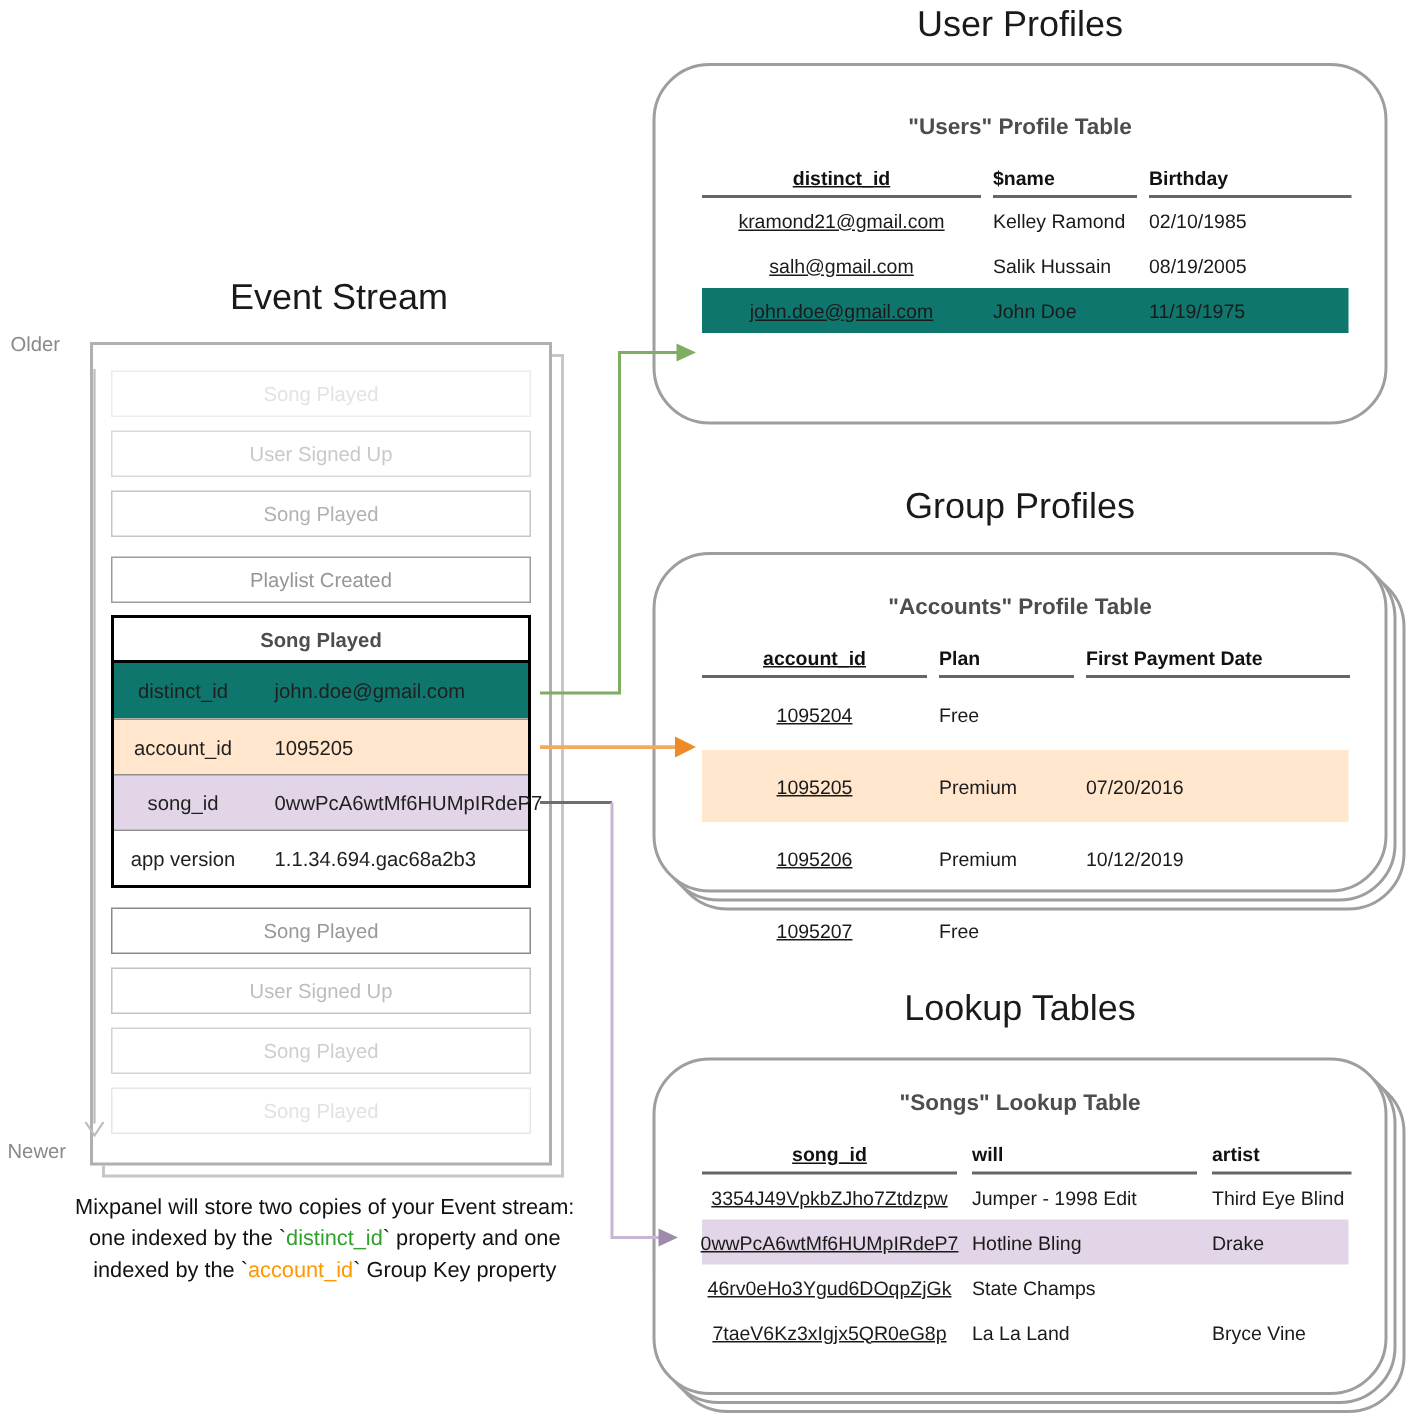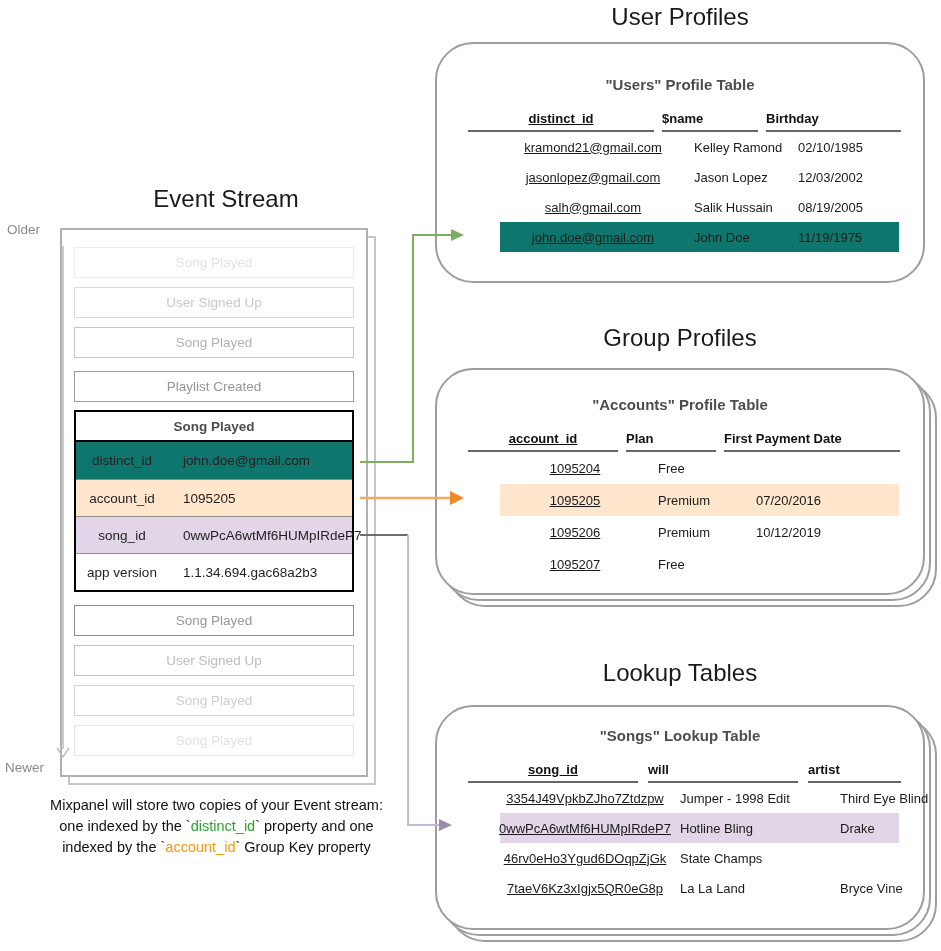--- a/index.html
+++ b/index.html
@@ -61,22 +61,22 @@
 
   .card-title { text-align:center; font-weight:bold; font-size:15px; color:#4d4d4d; height:18px; }
   #card-users .card-title    { margin-top:32px; }
   #card-accounts .card-title { margin-top:26px; }
   #card-songs .card-title    { margin-top:20px; }
 
   .ptable { margin:12px 24px 0 31px; }
   .trow { display:flex; align-items:center; font-size:13px; }
   .thead-row { height:26px; font-weight:bold; color:#111; }
   .thead-row .tcell { border-bottom:2px solid #666; height:100%; display:flex; align-items:center; }
-  .data-row { height:30px;margin-left:32px; }
-  #card-accounts .data-row { height:32px; }
+  .data-row { height:30px; }
+  #card-accounts .data-row { height:48px; }
   .tcell { flex:none; }
   .tcell + .tcell { margin-left:8px; }
   #card-songs .tcell + .tcell { margin-left:10px; }
   .c-center { justify-content:center; text-align:center; }
   .c-center.tcell { display:flex; align-items:center; }
   .u { text-decoration:underline; }
   
   .u-c1 { width:186px; } .u-c2 { width:96px; }  .u-c3 { width:135px; }
   .a-c1 { width:150px; } .a-c2 { width:90px; }  .a-c3 { width:176px; }
   .s-c1 { width:170px; } .s-c2 { width:150px; } .s-c3 { width:93px; }
@@ -144,25 +144,20 @@
     <div class="ptable">
       <div class="trow thead-row">
         <div class="tcell u-c1 c-center u">distinct_id</div>
         <div class="tcell u-c2">$name</div>
         <div class="tcell u-c3">Birthday</div>
       </div>
       <div class="trow data-row">
         <div class="tcell u-c1 c-center u">kramond21@gmail.com</div>
         <div class="tcell u-c2">Kelley Ramond</div>
         <div class="tcell u-c3">02/10/1985</div>
-      </div>
-      <div class="trow data-row">
-        <div class="tcell u-c1 c-center u">jasonlopez@gmail.com</div>
-        <div class="tcell u-c2">Jason Lopez</div>
-        <div class="tcell u-c3">12/03/2002</div>
       </div>
       <div class="trow data-row">
         <div class="tcell u-c1 c-center u">salh@gmail.com</div>
         <div class="tcell u-c2">Salik Hussain</div>
         <div class="tcell u-c3">08/19/2005</div>
       </div>
       <div class="trow data-row hl-green">
         <div class="tcell u-c1 c-center u">john.doe@gmail.com</div>
         <div class="tcell u-c2">John Doe</div>
         <div class="tcell u-c3">11/19/1975</div>

